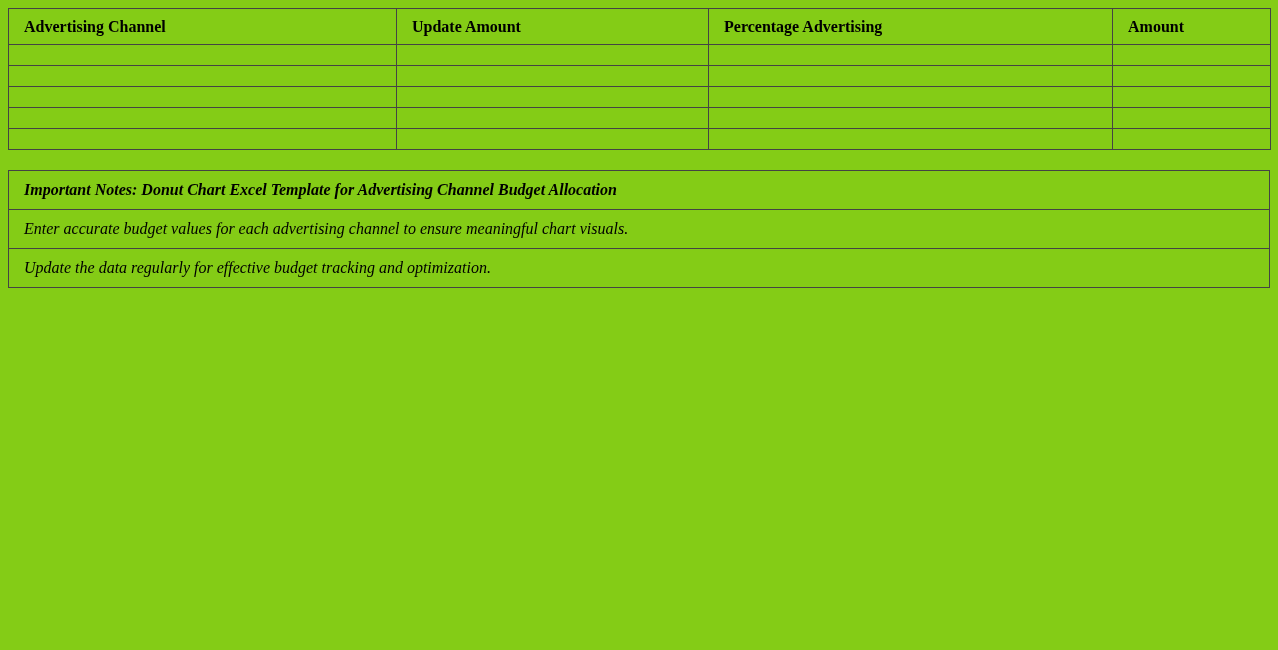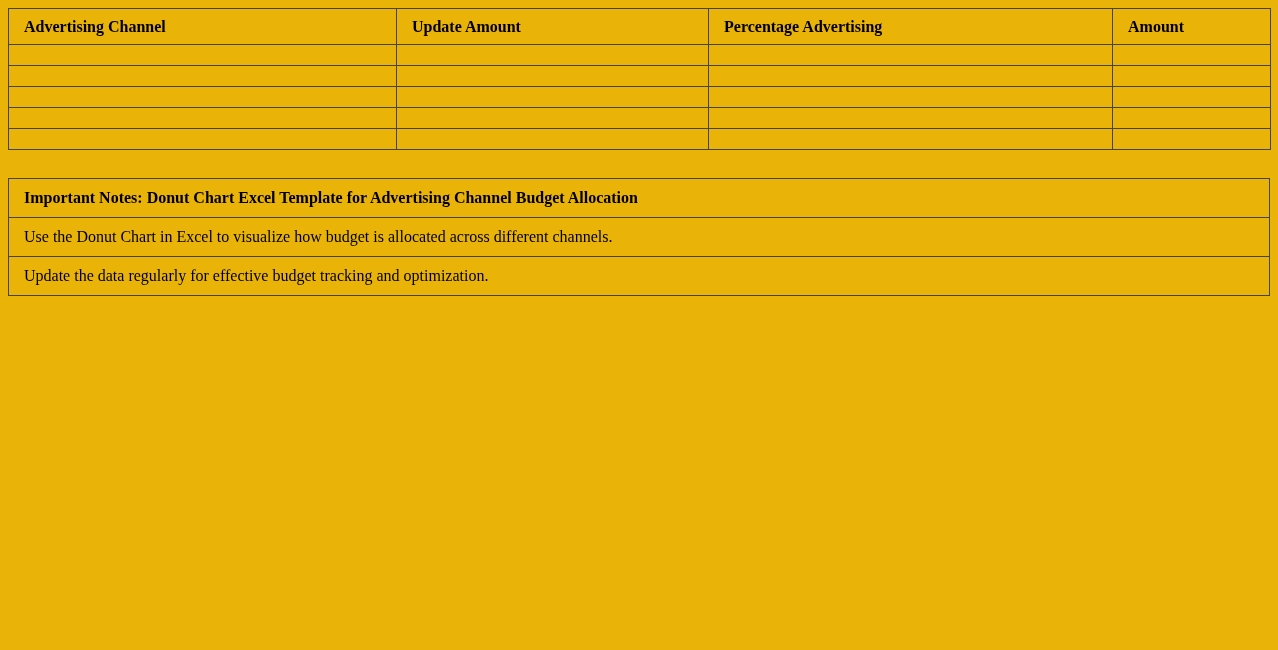--- a/index.html
+++ b/index.html
@@ -4,36 +4,37 @@
 <style>
   html, body {
     margin: 0;
     padding: 0;
     background: #ffffff;
   }
   .page {
     position: relative;
     width: 1278px;
     height: 650px;
-    background: #eab308;
+    background: #84cc16;
     font-family: "Liberation Serif", serif;
     color: #000000;
     overflow: hidden;
   }
   table {
     border-collapse: collapse;
     table-layout: fixed;
     width: 1262px;
     margin-left: 8px;
   }
   #budget-table {
     margin-top: 8px;
   }
   #notes-table {
-    margin-top: 28px;
+    margin-top: 20px;
+    font-style: italic;
   }
   th, td {
     border: 1px solid #444444;
     font-size: 16px;
     vertical-align: middle;
     padding: 0 6px 0 15px;
     overflow: hidden;
     white-space: nowrap;
   }
   #budget-table th {
@@ -104,22 +105,22 @@
           <td class="empty-cell"></td>
         </tr>
       </tbody>
   </table>
 
   <table id="notes-table">
     <tbody id="notes-body">
       <tr>
         <td class="notes-title">Important Notes: Donut Chart Excel Template for Advertising Channel Budget Allocation</td>
       </tr>
-        <tr>
-          <td>Use the Donut Chart in Excel to visualize how budget is allocated across different channels.</td>
+    <tr>
+          <td>Enter accurate budget values for each advertising channel to ensure meaningful chart visuals.</td>
         </tr>
         <tr>
           <td>Update the data regularly for effective budget tracking and optimization.</td>
         </tr>
       </tbody>
   </table>
 
 </div>
 
 </body></html>

